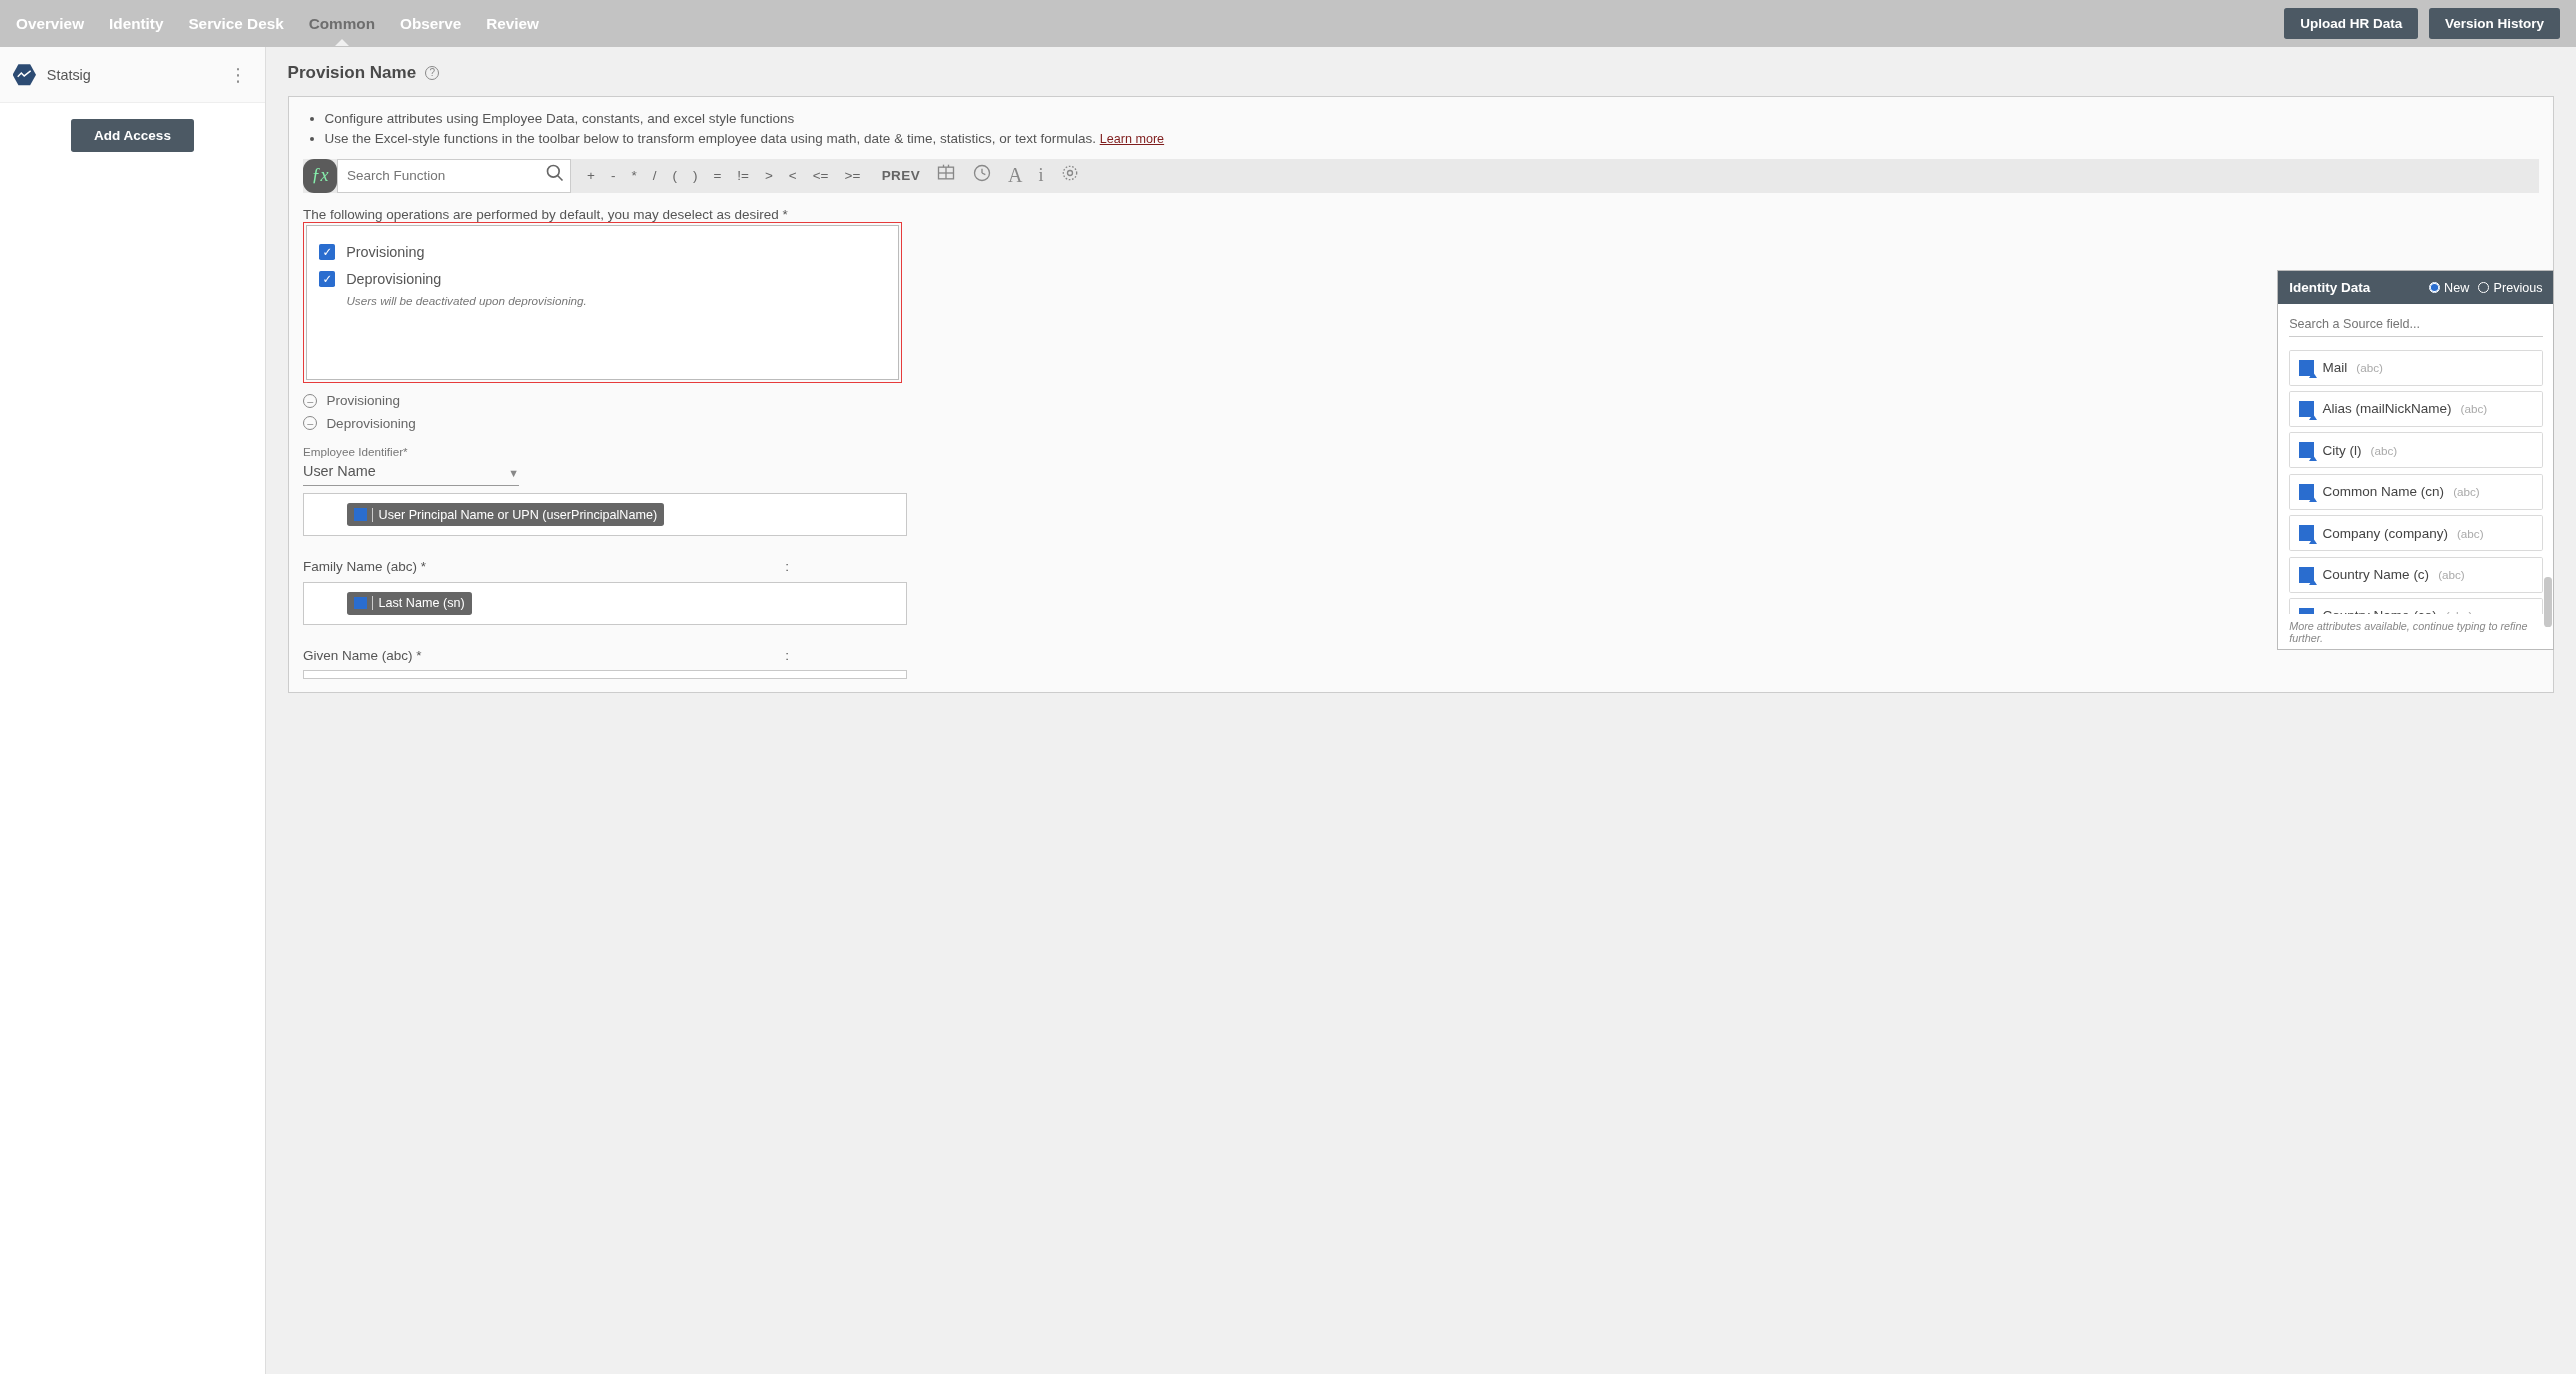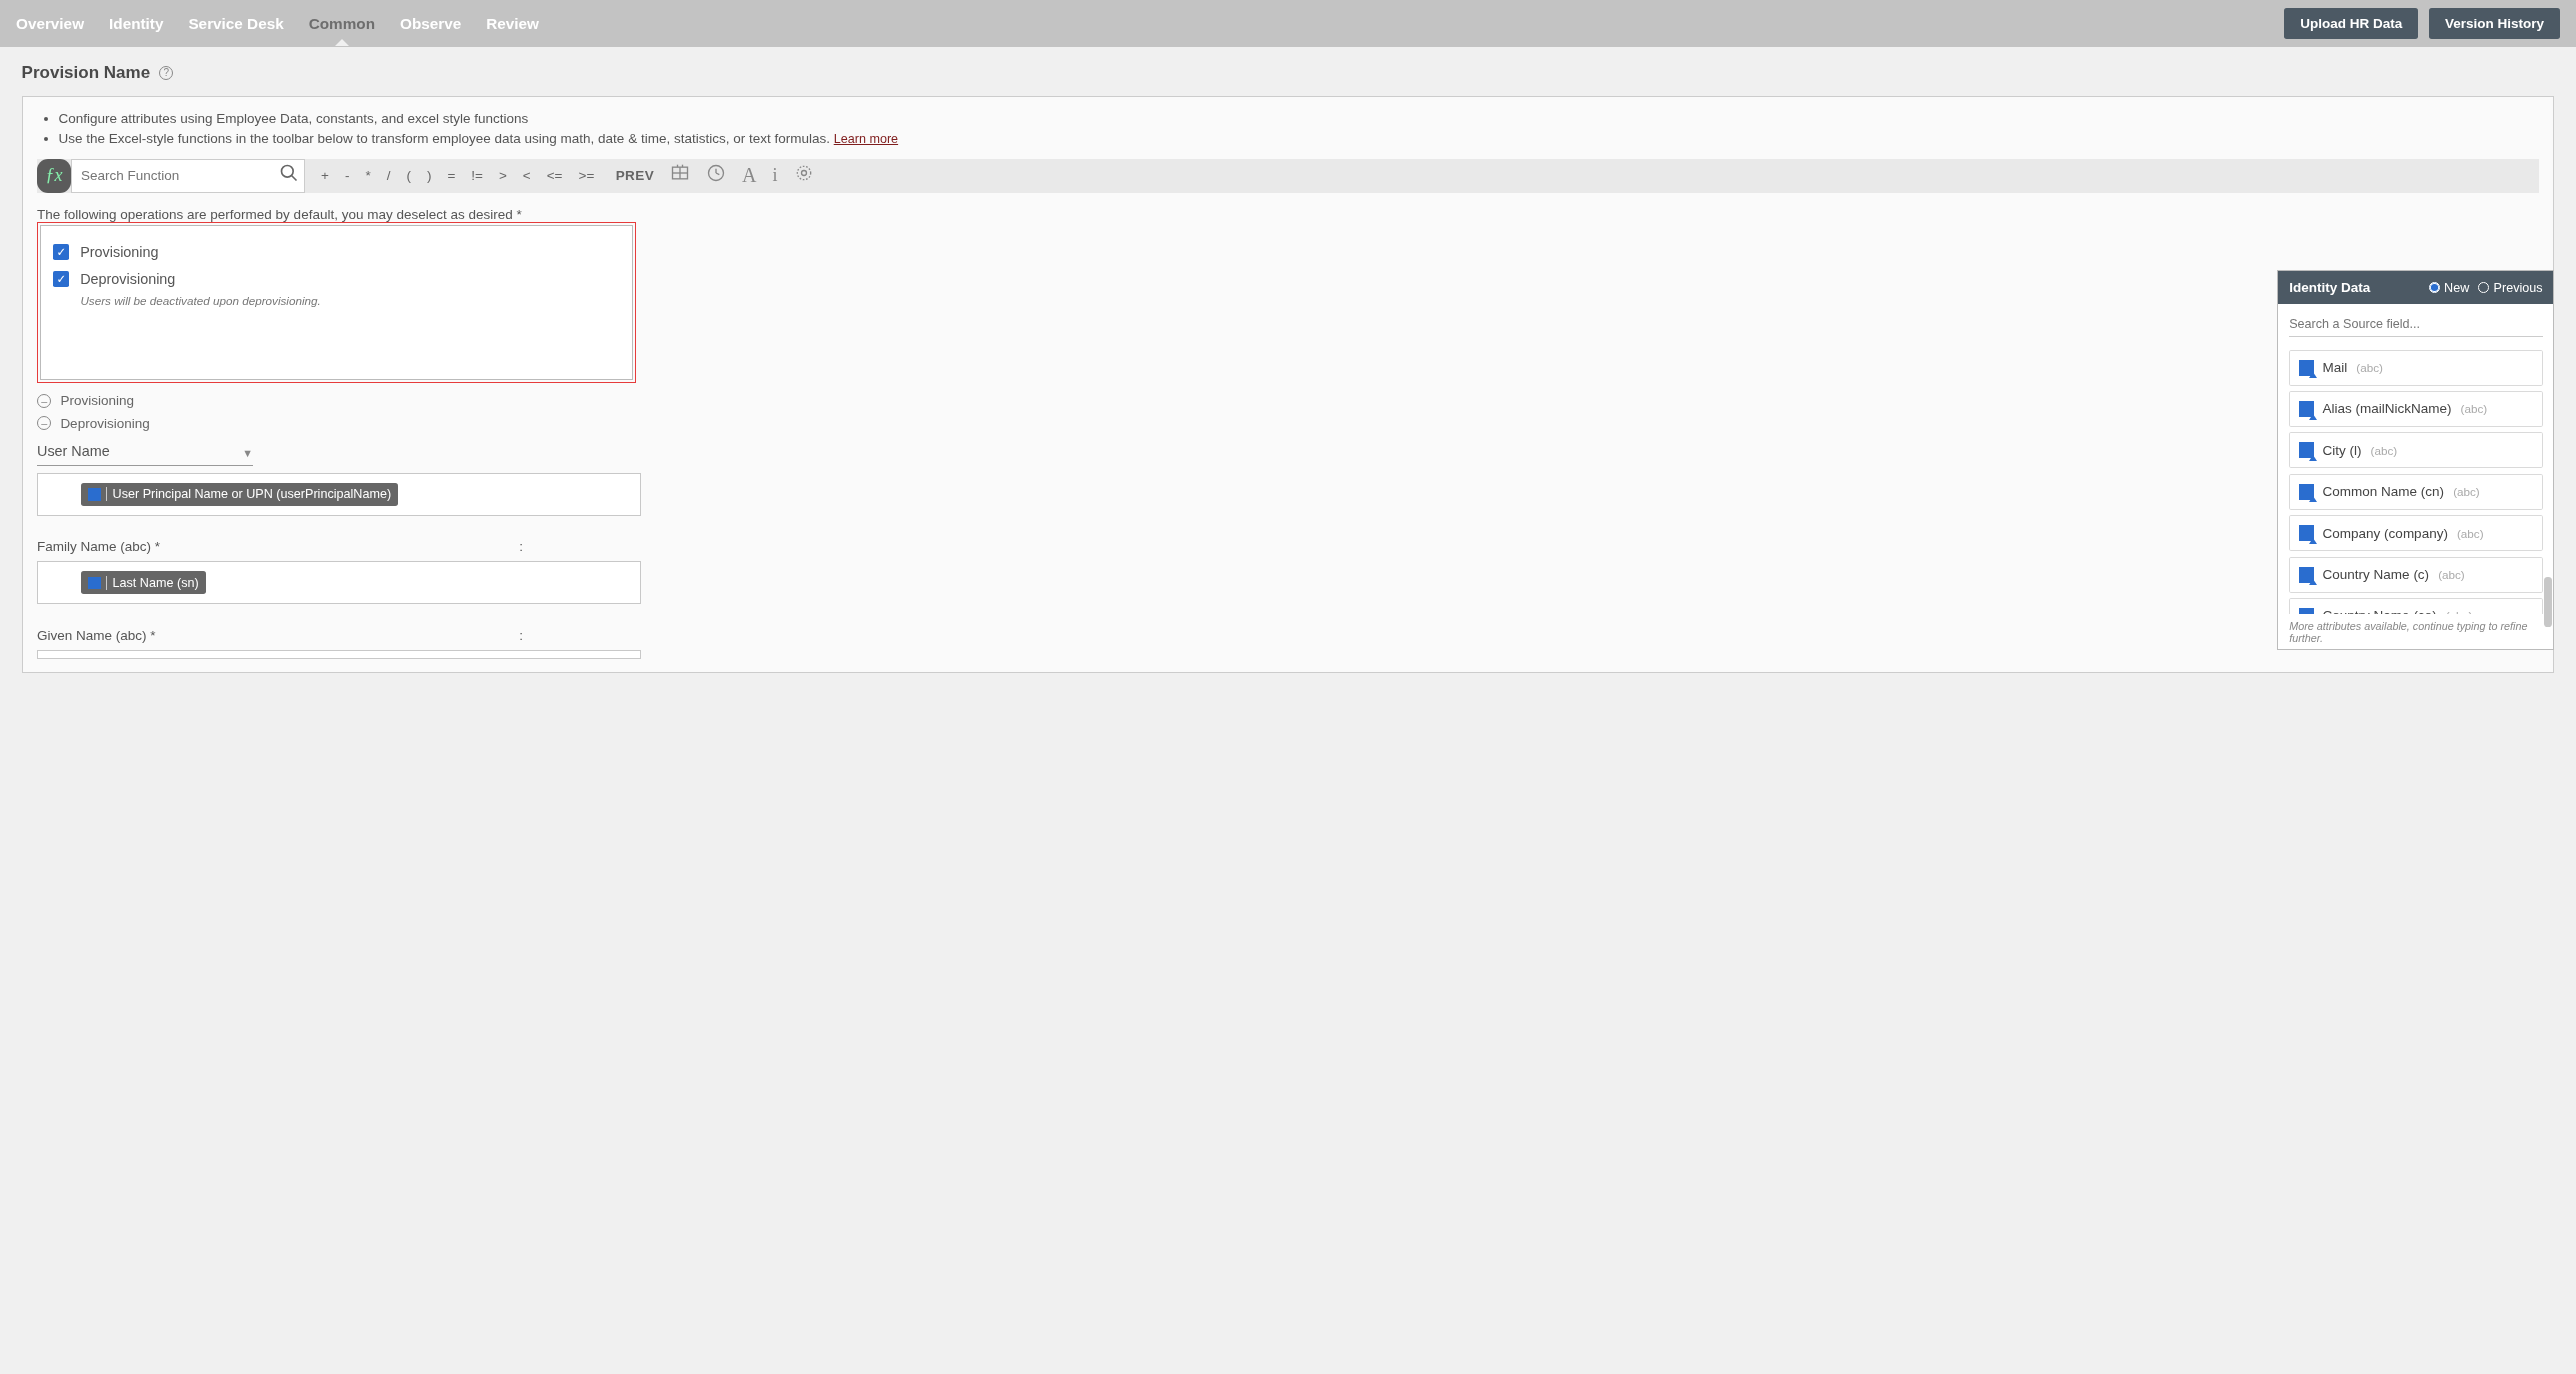--- a/index.html
+++ b/index.html
@@ -85,20 +85,34 @@
     <div class="tab">Observe</div>
     <div class="tab">Review</div>
   </div>
   <div class="buttons">
     <button class="btn-dark">Upload HR Data</button>
     <button class="btn-dark">Version History</button>
   </div>
 </div>
 
 <div class="layout">
+  <div class="sidebar">
+    <div class="app-row">
+      <span class="app-logo">
+        <svg viewBox="0 0 20 12">
+            <polyline points="1,9 6,4 10,8 19,1" stroke="#fff" stroke-width="2" fill="none"></polyline>
+          </svg>
+      </span>
+      <span class="app-name">Statsig</span>
+      <span class="menu-dots">⋮</span>
+    </div>
+    <div class="add-access">
+      <button class="btn-dark">Add Access</button>
+    </div>
+  </div>
 
   <div class="main">
     <div class="page-title-row">
       <span class="page-title">Provision Name</span>
       <span class="help-icon">?</span>
     </div>
 
     <div class="panel">
       <ul class="info-list">
         <li>Configure attributes using Employee Data, constants, and excel style functions</li>
@@ -175,20 +189,21 @@
 
         <div class="expand-row" style="margin-top:10.8px">
           <span class="minus-circ">–</span>
           <span>Provisioning</span>
         </div>
         <div class="expand-row">
           <span class="minus-circ">–</span>
           <span>Deprovisioning</span>
         </div>
 
+        <div class="field-lbl">Employee Identifier*</div>
         <div class="select-like">
           <span>User Name</span>
           <span class="caret">▼</span>
         </div>
 
         <div class="big-input">
           <span class="chip">
             <span class="mini-icon"></span>
             <span style="border-left:0.9px solid #ccc; padding-left:5.4px">User Principal Name or UPN (userPrincipalName)</span>
           </span>

